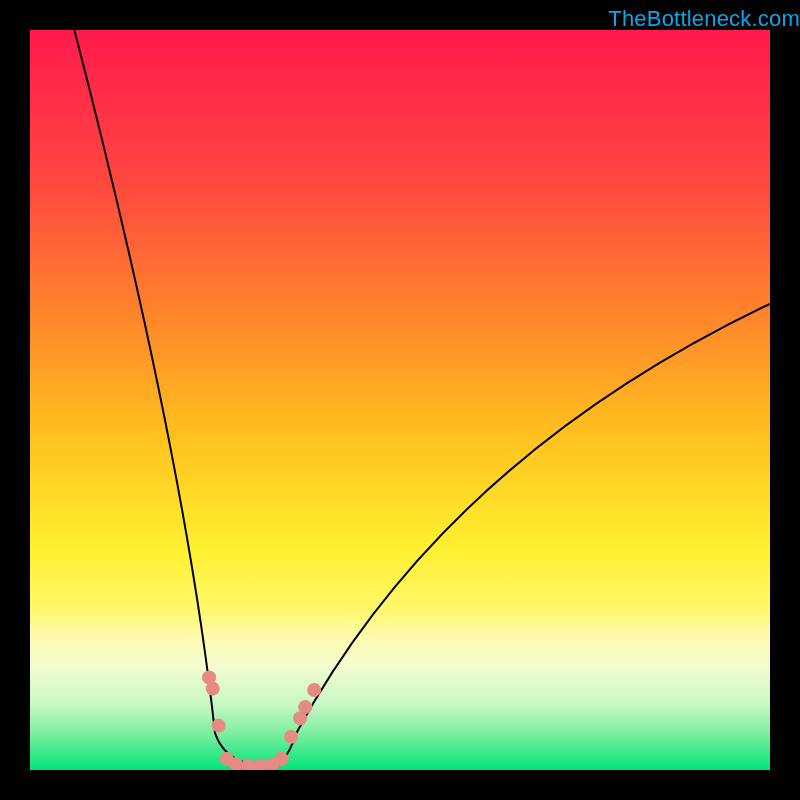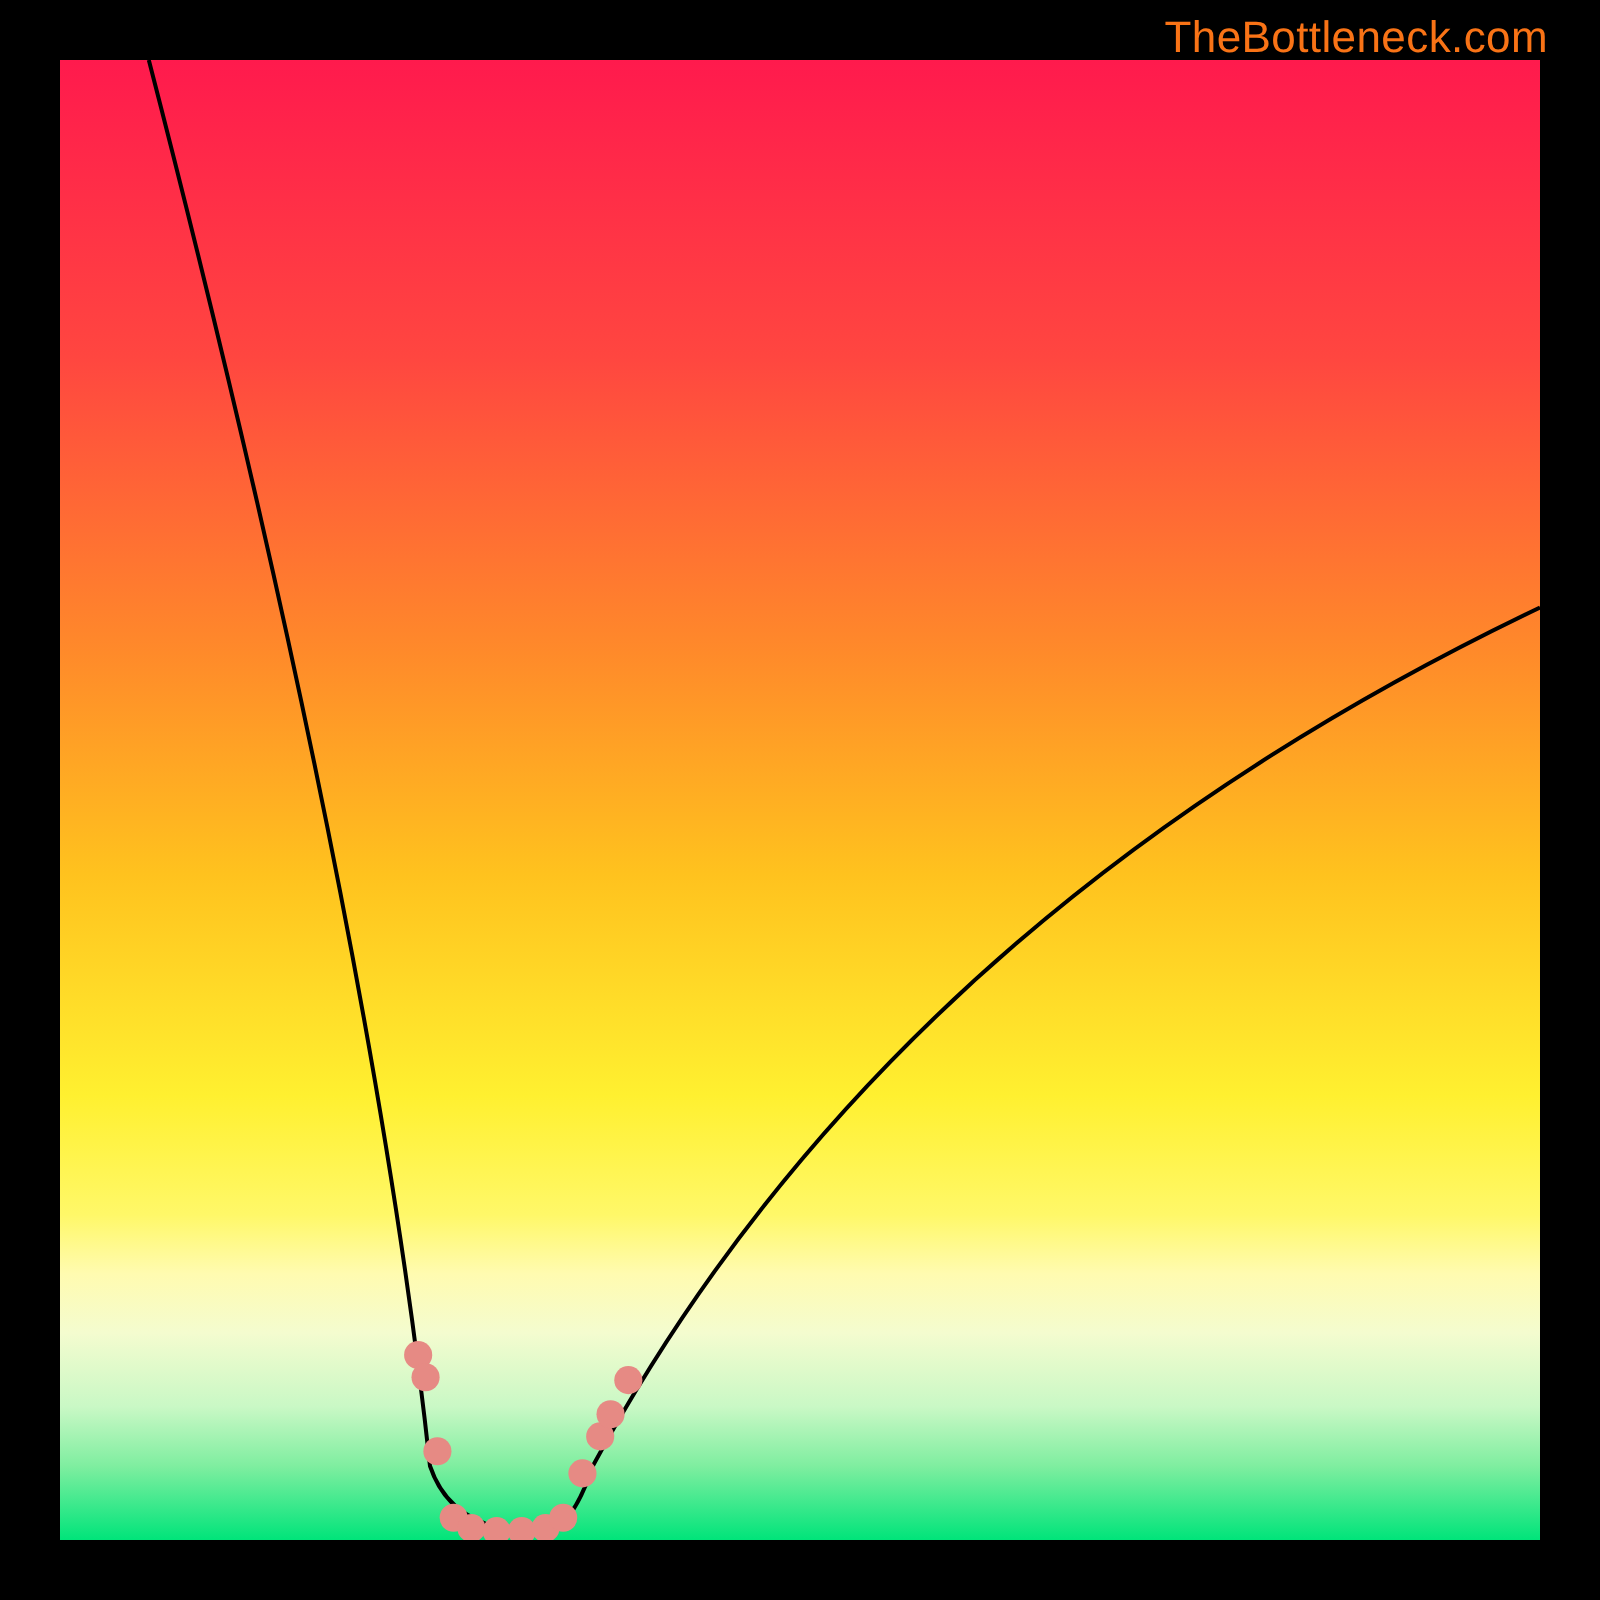--- a/index.html
+++ b/index.html
@@ -21,22 +21,22 @@
     position: absolute;
     left: 30px;
     top: 30px;
     width: 740px;
     height: 740px;
     overflow: hidden;
   }
   .watermark {
     position: absolute;
     top: 6px;
-    right: 26px;
-    color: #f97316;
+    right: 0;
+    color: #0ea5e9;
     font-size: 22px;
     font-weight: 500;
     letter-spacing: 0.2px;
     user-select: none;
   }
   svg { display: block; }
 </style>
 </head>
 <body>
 

